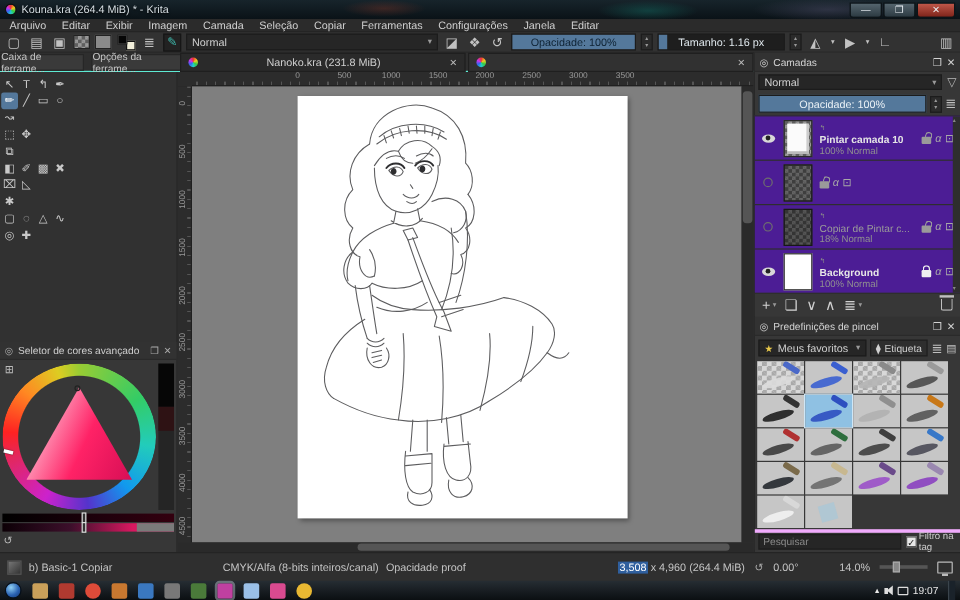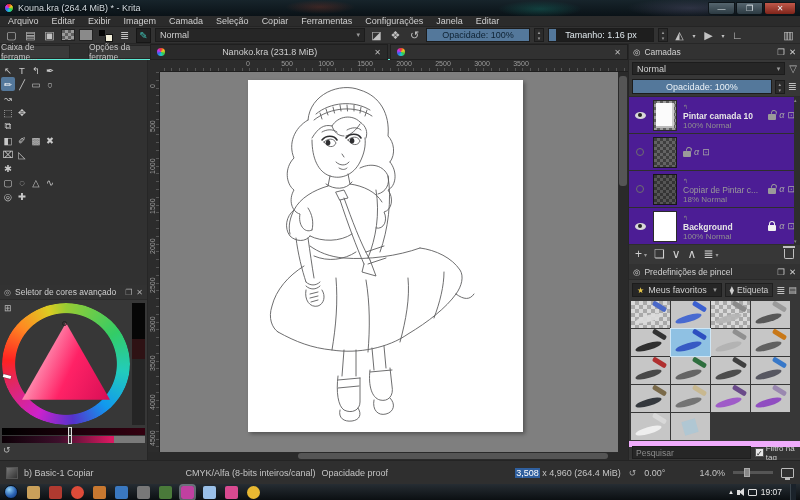--- a/index.html
+++ b/index.html
@@ -173,21 +173,21 @@
     border:1px solid #1f1f1f; padding:0 4px; font-size:8.5px; color:#cfcfcf; }
   .grid { display:flex; flex-wrap:wrap; width:164px; padding:1px 0 0 2px; }
   .cell { position:relative; width:39px; height:27px; margin:0 1px 1px 0; background:#c6c6c6; overflow:hidden; }
   .cell.ck { background-image:
       linear-gradient(45deg,#a9a9a9 25%,transparent 25%,transparent 75%,#a9a9a9 75%),
       linear-gradient(45deg,#a9a9a9 25%,transparent 25%,transparent 75%,#a9a9a9 75%);
     background-size:8px 8px; background-position:0 0,4px 4px; background-color:#d8d8d8; }
   .cell.sel { background:#8fc1e3; outline:1px solid #cfe6f5; }
   .cell .stroke { position:absolute; left:4px; bottom:6px; width:27px; height:7px; border-radius:50%; transform:rotate(-16deg); opacity:.9; }
   .cell .toolimp { position:absolute; right:3px; top:3px; width:15px; height:5px; border-radius:2px; transform:rotate(32deg); }
-  .searchrow { height:17px; display:flex; align-items:center; gap:4px; padding:0 3px; background:#343434; border-top:6px solid #f0abfc; }
+  .searchrow { height:17px; display:flex; align-items:center; gap:4px; padding:0 3px; background:#343434; border-top:3px solid #f0abfc; }
   .searchrow input { flex:1; height:13px; background:#262626; border:1px solid #1d1d1d; color:#bbb; font-size:8.5px; padding:0 3px;
     font-family:"Liberation Sans", sans-serif; }
   .searchrow input::placeholder { color:#8a8a8a; }
   .chk { display:flex; align-items:center; gap:2px; font-size:8px; color:#cfcfcf; }
   .chk .box { width:9px; height:9px; background:#e8e8e8; color:#222; font-size:8px; line-height:9px; text-align:center; border:1px solid #555; }
 
   
   .statusbar { position:absolute; left:0; top:460px; width:800px; height:24px; background:#2f2f2f;
     border-top:1px solid #242424; display:flex; align-items:center; font-size:9px; color:#c4c4c4; padding:0 6px; gap:6px; }
   .preset-chip { width:12px; height:12px; border:1px solid #555; background:linear-gradient(135deg,#777,#333); }
@@ -288,21 +288,21 @@
     <span class="tb-ic">▶</span>
     <span class="car tb-ic" style="width:6px;font-size:6px">▾</span>
     <span class="tb-ic">∟</span>
     <span class="tb-right">
       <span class="tb-ic">▥</span>
     </span>
   </div>
 
   <div class="row2">
     <span class="dockertab" style="left:0;width:70px">Caixa de ferrame...</span>
-    <span class="dockertab" style="left:88px;width:76px">Opções da ferrame...</span>
+    <span class="dockertab" style="left:76px;width:76px">Opções da ferrame...</span>
     <span class="doctab" style="left:150px;width:238px">
       <span class="mini"></span>
       <span style="flex:1;text-align:center">Nanoko.kra (231.8 MiB)</span>
       <span class="x">✕</span>
     </span>
     <span class="doctab" style="left:390px;width:238px;background:#313131">
       <span class="mini"></span>
       <span class="x">✕</span>
     </span>
   </div>

